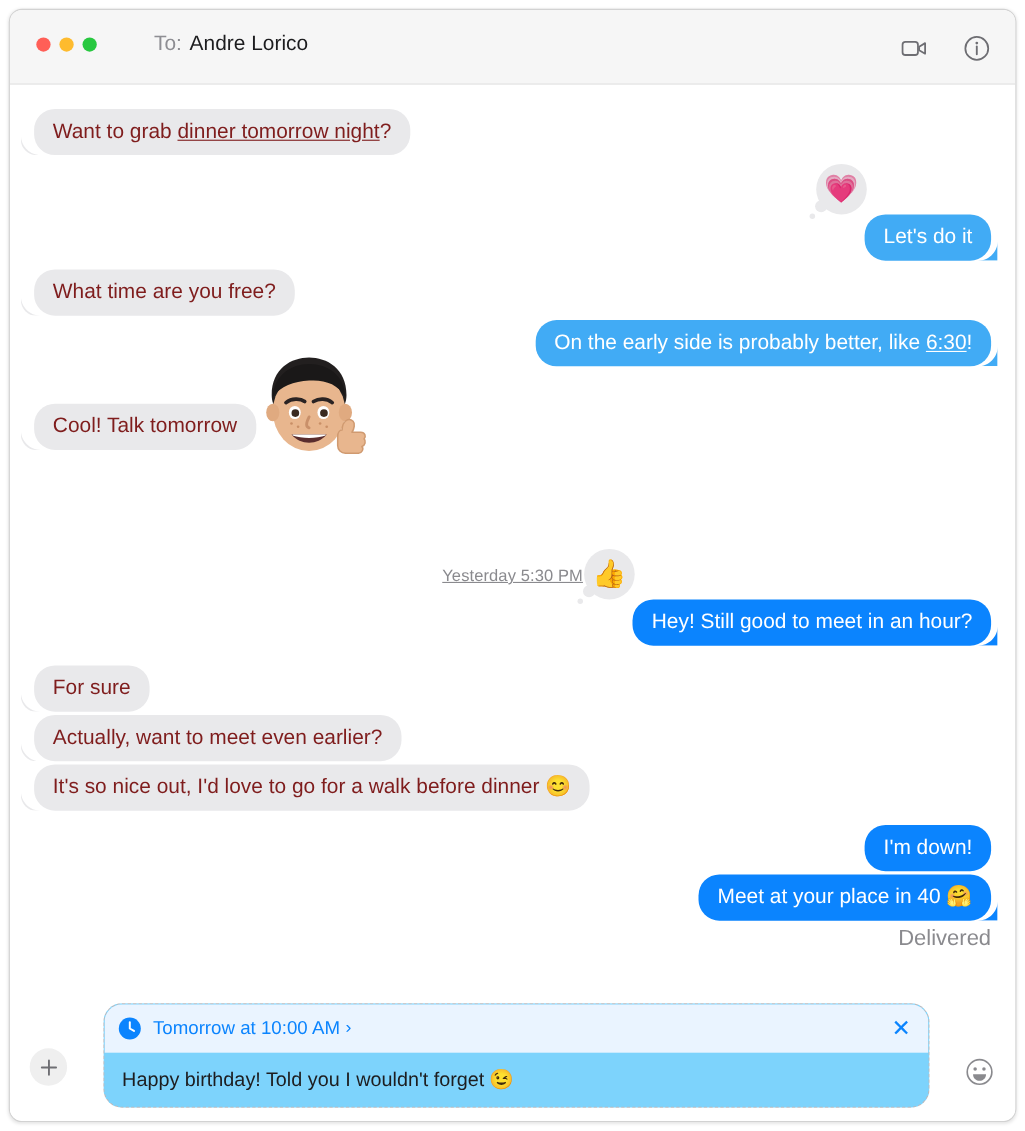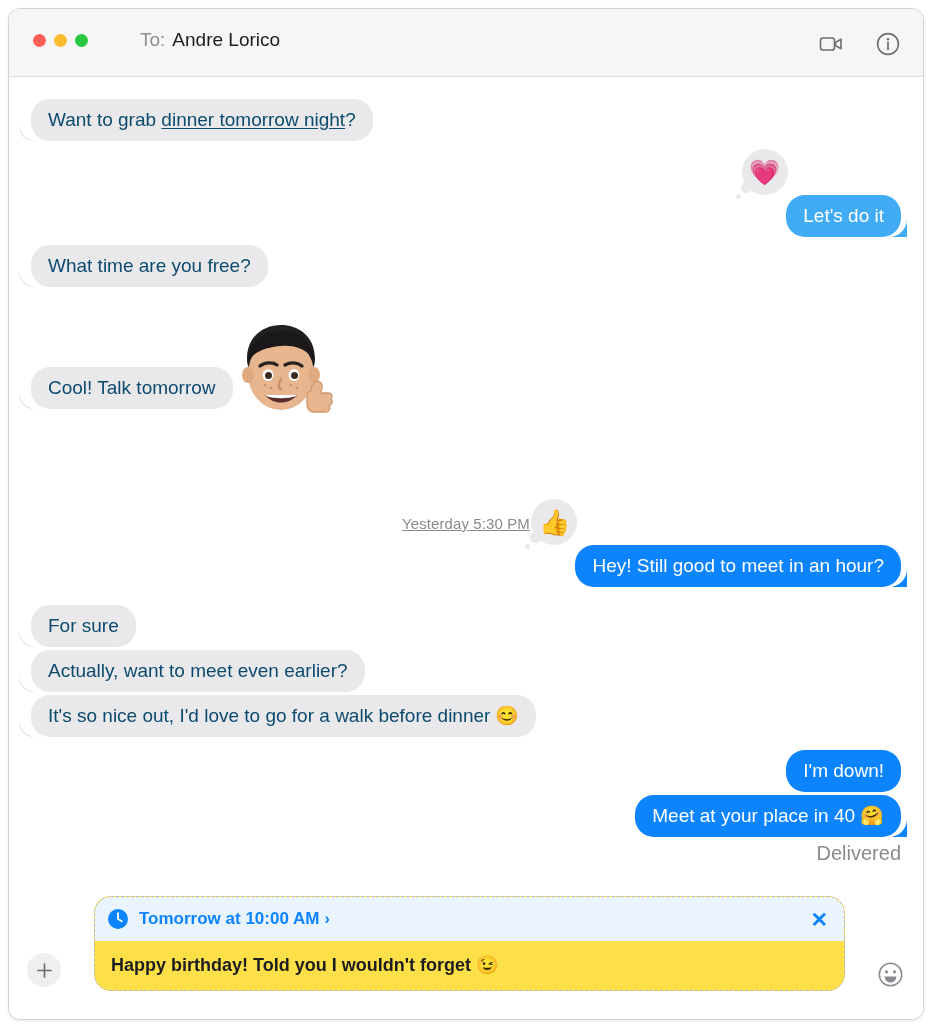--- a/index.html
+++ b/index.html
@@ -100,21 +100,21 @@
     border-radius: 19px;
     padding: 9px 17px 10px 17px;
     font-size: 19px;
     line-height: 23px;
     max-width: 640px;
     white-space: nowrap;
     box-sizing: border-box;
   }
   .bubble.gray {
     background: #e9e9eb;
-    color: #0c4a6e;
+    color: #7f1d1d;
     text-align: right;
   }
   .bubble.blue-light {
     background: #41abf5;
     color: #ffffff;
   }
   .bubble.blue {
     background: #0b84fe;
     color: #ffffff;
   }
@@ -213,27 +213,26 @@
     bottom: 30px;
     width: 30px; height: 30px;
     display: flex; align-items: center; justify-content: center;
     color: #8a8a8e;
     cursor: default;
   }
   .input-wrap {
     position: absolute;
     left: 85px;
     right: 78px;
-    bottom: 28px;
+    bottom: 12px;
     border: 1.5px dashed #b9b9bd;
     border-radius: 17px;
-    background: #fde047;
+    background: #7dd3fc;
     box-sizing: border-box;
     overflow: hidden;
-    font-weight: bold;
   }
   .schedule-pill {
     display: flex;
     align-items: center;
     background: #eaf4ff;
     height: 44px;
     padding: 0 14px 0 12px;
     box-sizing: border-box;
   }
   .clock-icon {
@@ -319,20 +318,25 @@
         </span>
       </div>
     </div>
 
     <div class="row left" style="top: 168px;">
       <div class="bubble gray tail-left">
         <span>What time are you free?</span>
       </div>
     </div>
 
+    <div class="row right" style="top: 214px;">
+      <div class="bubble blue-light tail-right">
+        <span>On the early side is probably better, like </span><span class="u">6:30</span><span>!</span>
+      </div>
+    </div>
 
     <div class="row left" style="top: 290px;">
       <div class="bubble gray tail-left">
         <span>Cool! Talk tomorrow</span>
       </div>
       <span class="memoji" style="left: 196px; top: -48px;">
         <svg width="108" height="108" viewBox="0 0 108 108">
 
           <path d="M20 40 C20 16 38 6 54 6 C70 6 88 16 88 40 C88 46 86 50 84 52 C82 40 72 34 54 34 C36 34 26 40 24 52 C22 50 20 46 20 40 Z" fill="#221f1f"></path>
 

